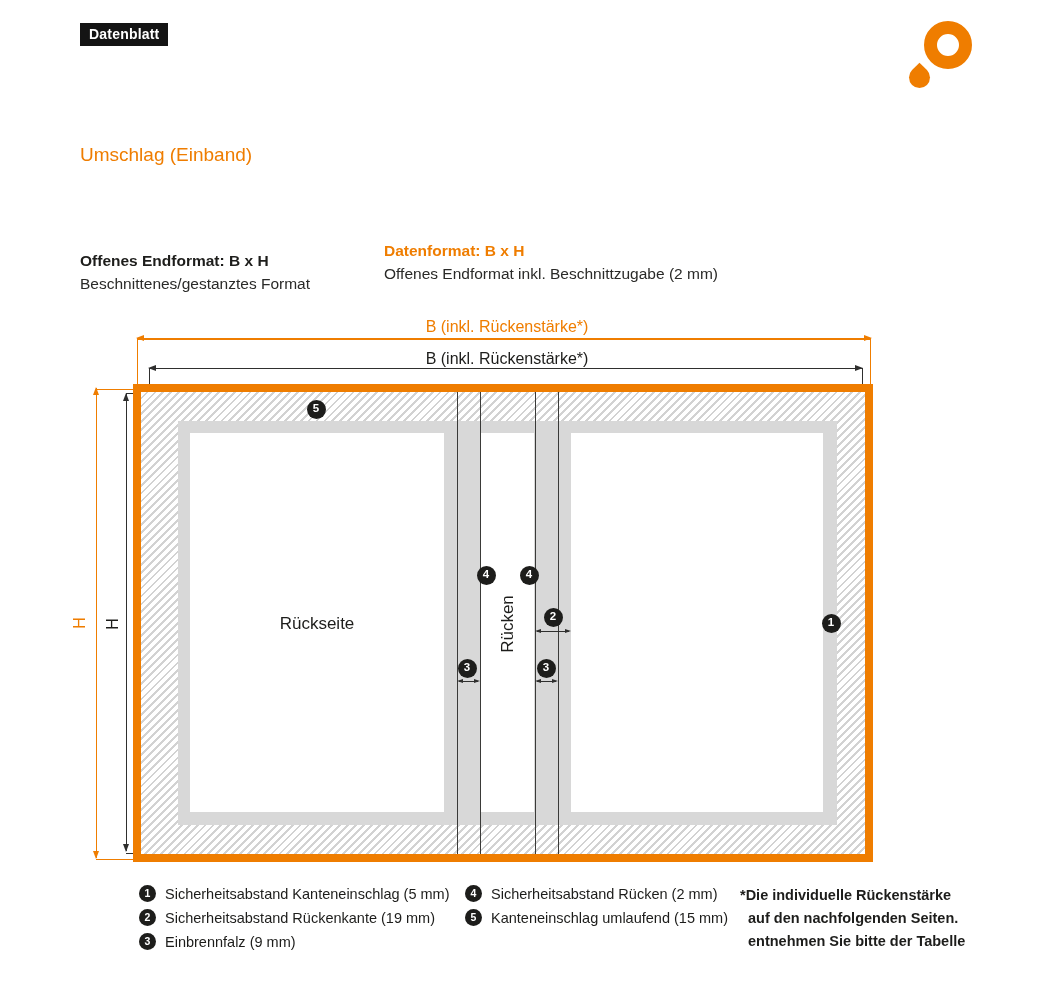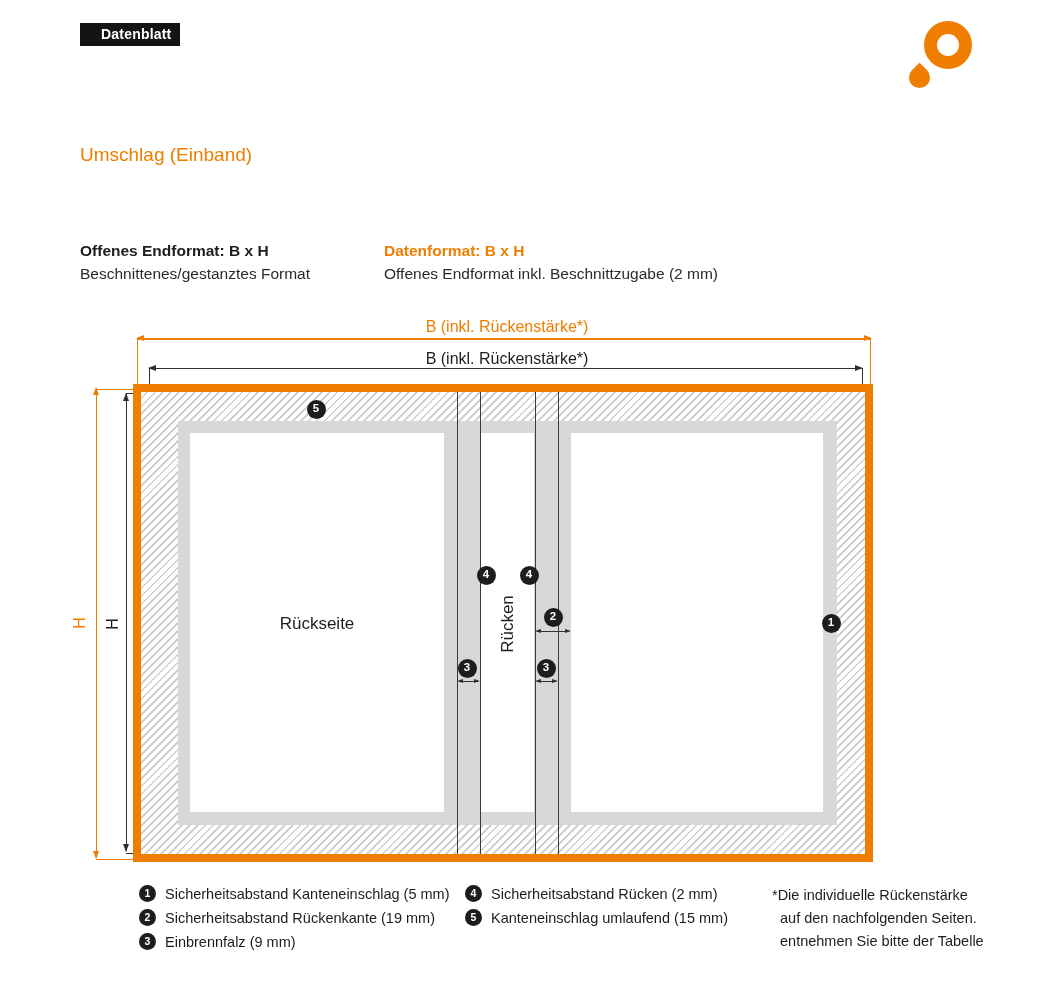--- a/index.html
+++ b/index.html
@@ -4,21 +4,21 @@
 <style>
   html,body{margin:0;padding:0;background:#fff;}
   .stage{
     position:relative;width:1049px;height:1002px;background:#ffffff;overflow:hidden;
     font-family:"Liberation Sans",sans-serif;color:#1d1d1b;
   }
   .abs{position:absolute;}
   
   .doc-badge{
     position:absolute;left:80px;top:23px;background:#141414;color:#fff;
-    font-size:14px;font-weight:bold;padding:3px 9px 4px 21px;letter-spacing:.2px;
+    font-size:14px;font-weight:bold;padding:3px 9px 4px 9px;letter-spacing:.2px;
   }
   .title{
     position:absolute;left:79px;top:85px;color:#ef7d00;font-size:31px;font-weight:bold;letter-spacing:-0.4px;
   }
   .subtitle{
     position:absolute;left:80px;top:144px;color:#ef7d00;font-size:19px;font-weight:normal;
   }
   
   .logo-ring{
     position:absolute;left:924px;top:21px;width:48px;height:48px;border-radius:50%;
@@ -60,37 +60,37 @@
     position:absolute;width:19px;height:19px;border-radius:50%;background:#1d1d1b;color:#fff;
     font-size:11.5px;font-weight:bold;display:flex;align-items:center;justify-content:center;line-height:1;
   }
   
   .legend-row{position:absolute;display:flex;align-items:center;gap:9px;}
   .legend-dot{
     width:17px;height:17px;border-radius:50%;background:#1d1d1b;color:#fff;flex:0 0 auto;
     font-size:10.5px;font-weight:bold;display:flex;align-items:center;justify-content:center;line-height:1;
   }
   .legend-text{font-size:14.5px;color:#1d1d1b;white-space:nowrap;}
-  .note{position:absolute;left:748px;top:884px;width:230px;font-size:14.5px;font-weight:normal;line-height:23px;margin-left:32px;}
+  .note{position:absolute;left:748px;top:884px;width:230px;font-size:14.5px;font-weight:bold;line-height:23px;}
   .note .first{text-indent:-8px;}
 </style>
 </head>
 <body>
 
 <div class="stage">
 
   <div class="doc-badge">Datenblatt</div>
   <div class="subtitle">Umschlag (Einband)</div>
 
   <div>
     <div class="logo-ring"></div>
     <div class="logo-drop"></div>
   </div>
 
-  <div class="abs" style="left:80px;top:239px;">
+  <div class="abs" style="left:80px;top:249px;">
     <div class="info-head">Offenes Endformat: B x H</div>
     <div class="info-desc">Beschnittenes/gestanztes Format</div>
   </div>
   <div class="abs" style="left:384px;top:239px;">
     <div class="info-head orange-text">Datenformat: B x H</div>
     <div class="info-desc">Offenes Endformat inkl. Beschnittzugabe (2 mm)</div>
   </div>
 
   <div class="dim-orange">
     <div class="dim-label" style="left:357px;top:318px;width:300px;">B (inkl. Rückenstärke*)</div>

